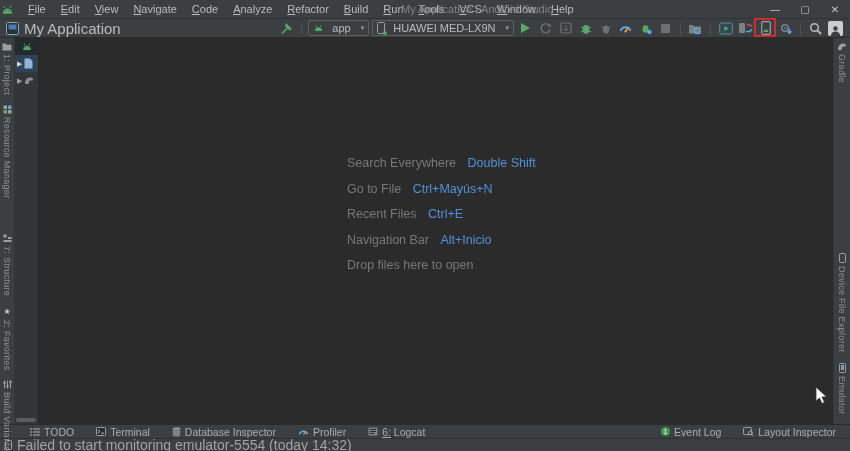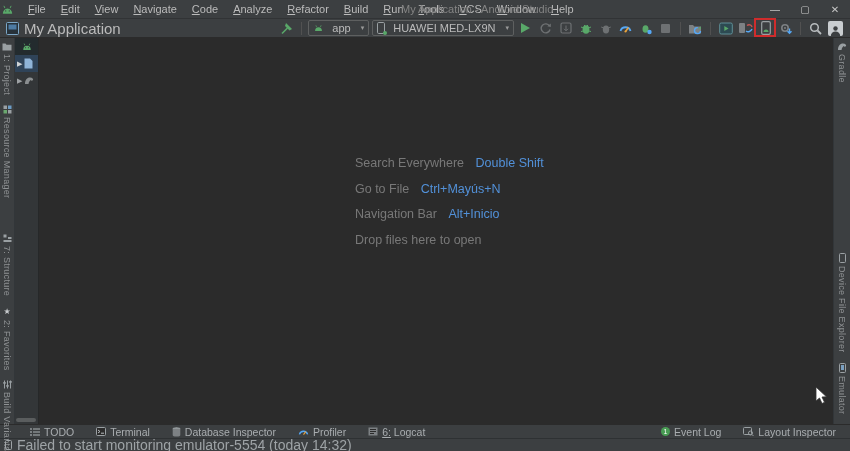--- a/index.html
+++ b/index.html
@@ -41,21 +41,21 @@
   .mt-auto { margin-top:auto; }
 
   .proj-panel { width:24px; background:#333638; border-right:1px solid #262829; position:relative; display:flex; flex-direction:column; }
   .tree-row { height:17px; display:flex; align-items:center; padding-left:2px; gap:2px; font-size:8px; }
   .tree-row.sel-dark { background:#232b2e; justify-content:center; padding-left:0; }
   .tree-row.sel-blue { background:#2f4358; }
   .tree-arrow { color:#9da1a4; font-size:7px; }
   .hscroll { position:absolute; bottom:2px; left:1px; width:20px; height:4px; background:#5a5d5e; border-radius:2px; }
 
   .editor { flex:1; background:#2b2b2b; position:relative; }
-  .shortcuts { position:absolute; left:316px; top:118px; font-size:12.5px; }
+  .shortcuts { position:absolute; left:308px; top:118px; font-size:12.5px; }
   .sc-row { margin-bottom:11.5px; white-space:nowrap; }
   .sc-label { color:#787878; }
   .sc-keys { color:#5291d9; margin-left:8px; }
 
   
   .toolwin-bar { height:14px; background:#3c3f41; border-top:1px solid #2b2b2b; display:flex; align-items:center; font-size:10.5px; color:#a9adb0; padding-left:30px; }
   .tw-item { display:flex; align-items:center; gap:4px; margin-right:22px; cursor:default; }
   .tw-right { margin-left:auto; display:flex; align-items:center; padding-right:14px; }
   .tw-right .tw-item { margin-right:0; margin-left:22px; }
   .logcat-num::first-letter { text-decoration:underline; }
@@ -329,20 +329,24 @@
     <div class="shortcuts">
       <div class="sc-row">
         <span class="sc-label">Search Everywhere</span>
         <span class="sc-keys">Double Shift</span>
       </div>
       <div class="sc-row">
         <span class="sc-label">Go to File</span>
         <span class="sc-keys">Ctrl+Mayús+N</span>
       </div>
       <div class="sc-row">
+        <span class="sc-label">Recent Files</span>
+        <span class="sc-keys">Ctrl+E</span>
+      </div>
+      <div class="sc-row">
         <span class="sc-label">Navigation Bar</span>
         <span class="sc-keys">Alt+Inicio</span>
       </div>
       <div class="sc-row">
         <span class="sc-label">Drop files here to open</span>
       </div>
     </div>
   </div>
 
   <div class="stripe right">

